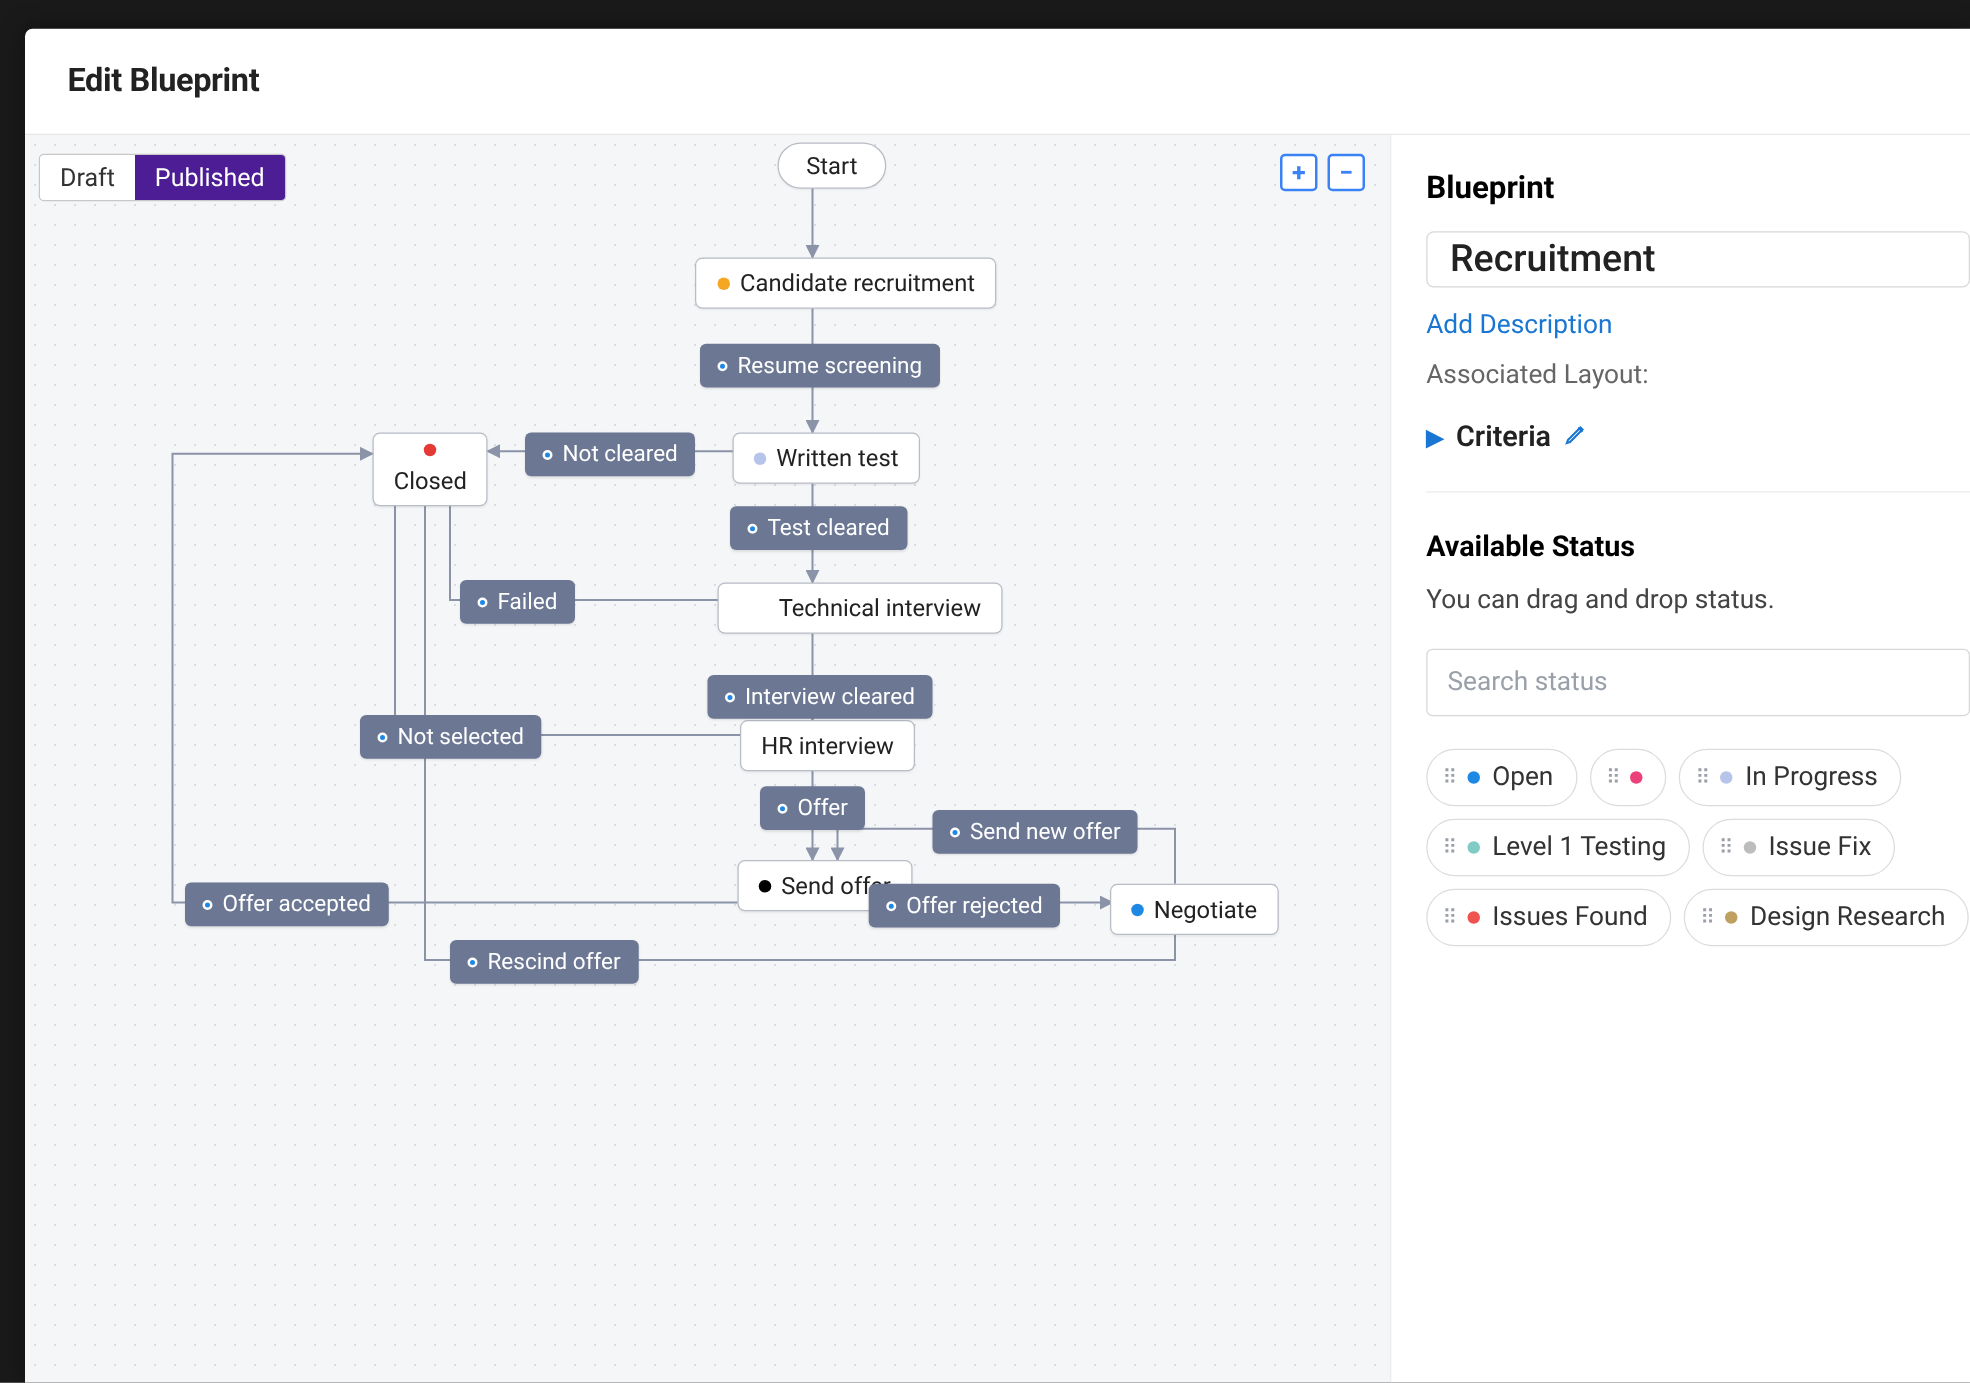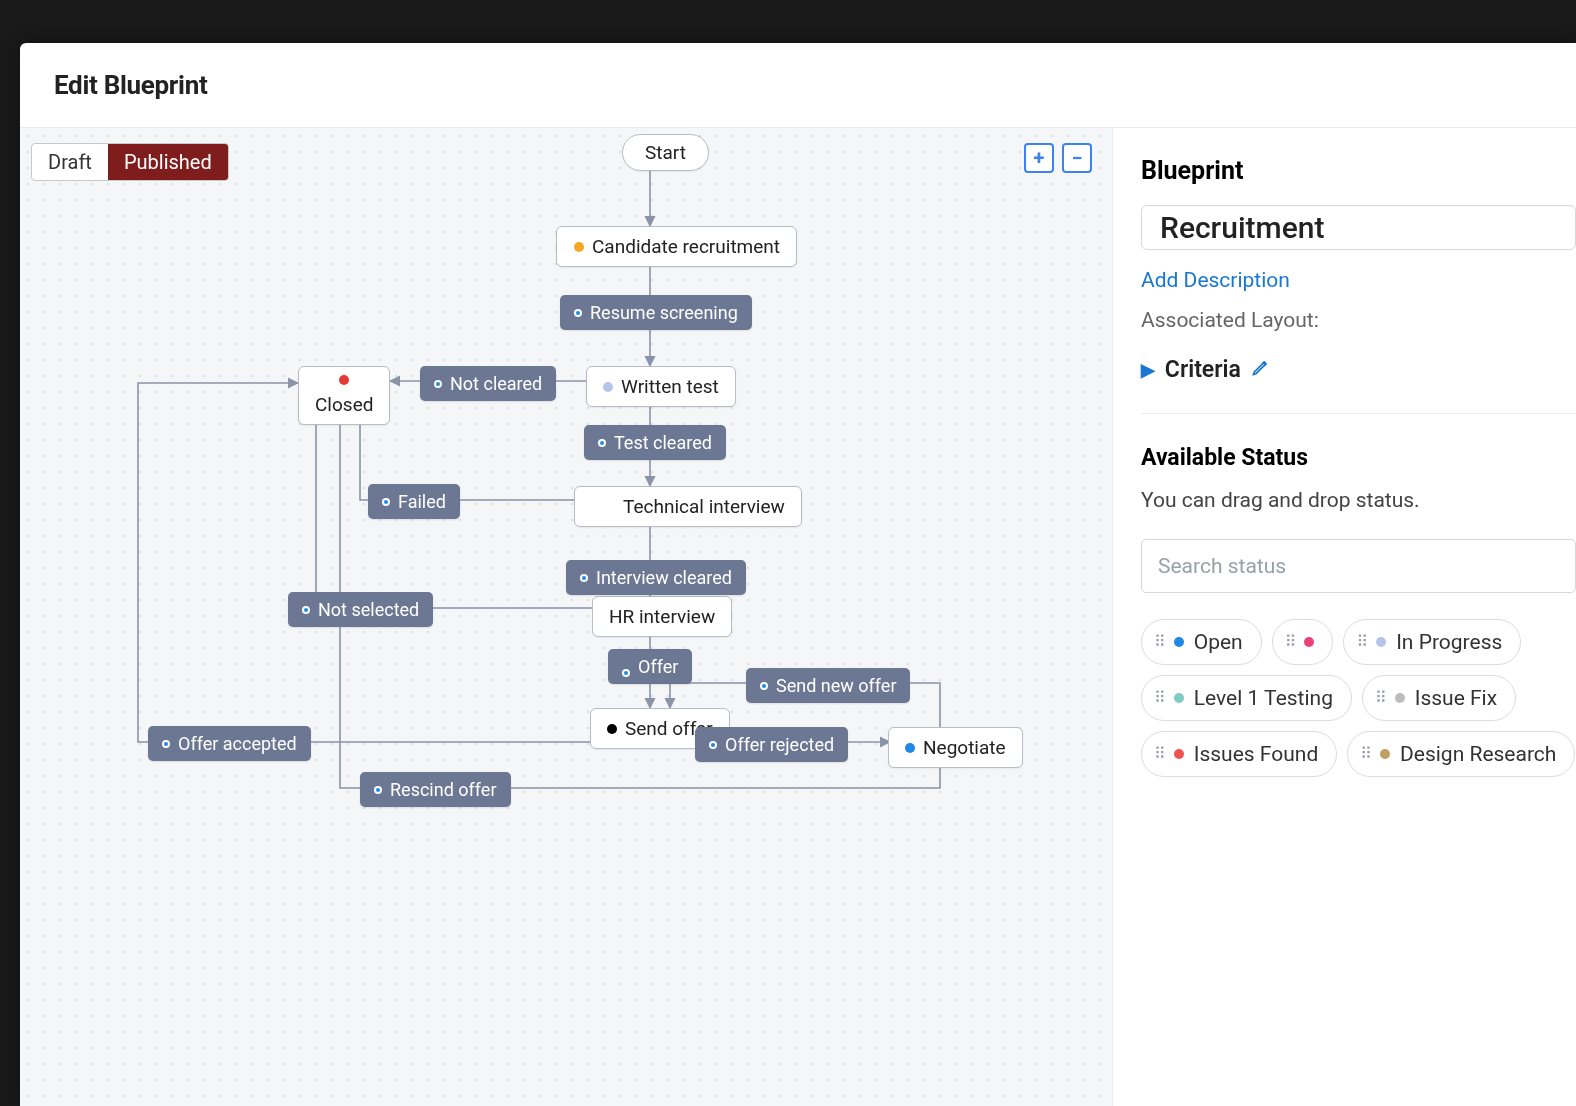--- a/index.html
+++ b/index.html
@@ -1,26 +1,26 @@
 <!DOCTYPE html>
 <html><head>
 <meta charset="utf-8">
 <style>
   * { box-sizing: border-box; margin: 0; padding: 0; font-family: -apple-system, BlinkMacSystemFont, "Segoe UI", Roboto, Helvetica, Arial, sans-serif; }
   html, body { width: 1576px; height: 1106px; background:#1a1a1a; overflow:hidden; }
-  .modal { position:absolute; top:23px; left:20px; right:0; bottom:0; background:#fff; border-top-left-radius:6px; box-shadow:0 0 20px rgba(0,0,0,.4); overflow:hidden;margin-top:20px;}
+  .modal { position:absolute; top:23px; left:20px; right:0; bottom:0; background:#fff; border-top-left-radius:6px; box-shadow:0 0 20px rgba(0,0,0,.4); overflow:hidden;}
   .header { height:85px; border-bottom:1px solid #e8e8e8; display:flex; align-items:center; padding:0 34px;}
   .header h1 { font-size:26px; font-weight:700; color:#222; letter-spacing:-.3px;}
   .body { position:absolute; top:85px; left:0; right:0; bottom:0; display:flex;}
   .canvas-wrap { flex:1; position:relative; background:#f5f6f8; background-image:radial-gradient(#d8dbe0 1px, transparent 1px); background-size:16px 16px; overflow:hidden;}
   .canvas { position:relative; width:100%; height:100%;}
   svg.edges { position:absolute; top:0; left:0; width:100%; height:100%; pointer-events:none;}
   .toggle { position:absolute; top:15px; left:11px; display:flex; border:1px solid #c8c8c8; border-radius:4px; overflow:hidden; background:#fff;}
   .toggle button { border:none; background:transparent; padding:6px 16px; font-size:20px; color:#333; cursor:pointer;}
-  .toggle button.active { background:#7f1d1d; color:#fff;}
+  .toggle button.active { background:#4c1d95; color:#fff;}
   .zoom { position:absolute; top:15px; right:20px; display:flex; gap:8px;}
   .zoom button { width:30px; height:30px; border:2px solid #3b82f6; border-radius:4px; background:#fff; color:#3b82f6; font-size:20px; font-weight:700; line-height:24px; cursor:pointer;}
   .node { position:absolute; background:#fff; border:1px solid #b8bcc5; border-radius:6px; padding:8px 16px; font-size:19px; color:#222; text-align:center; box-shadow:0 1px 2px rgba(0,0,0,.06); display:flex; align-items:center; justify-content:center; gap:8px; white-space:nowrap; cursor:move;}
   .node.start { border-radius:20px; padding:6px 22px;align-items:center;}
   .node .dot, .trans .dot, .status .dot { width:10px; height:10px; border-radius:50%; flex-shrink:0;}
   .trans { position:absolute; background:#6b7793; color:#fff; border-radius:5px; padding:7px 14px; font-size:18px; display:flex; align-items:center; gap:8px; white-space:nowrap; cursor:pointer; box-shadow:0 1px 2px rgba(0,0,0,.1);}
   .trans .dot { border:2px solid #fff; width:8px; height:8px; background:#1e88e5;}
   .side { width:464px; background:#fff; border-left:1px solid #ececec; padding:28px 0 0 28px;}
   .side h2 { font-size:25px; font-weight:700; margin-bottom:20px;}
   .name-input { width:100%; font-size:30px; font-weight:500; padding:4px 18px; border:1px solid #d8d8d8; border-radius:6px; margin-bottom:18px; color:#222;}
@@ -140,21 +140,21 @@
             <span>Failed</span>
           </div>
         <div class="trans" style="left:546px; top:432px;">
             <span class="dot"></span>
             <span>Interview cleared</span>
           </div>
         <div class="trans" style="left:268px; top:464px;">
             <span class="dot"></span>
             <span>Not selected</span>
           </div>
-        <div class="trans" style="left:588px; top:521px;align-items:flex-end;">
+        <div class="trans" style="left:588px; top:521px;">
             <span class="dot"></span>
             <span>Offer</span>
           </div>
         <div class="trans" style="left:726px; top:540px;">
             <span class="dot"></span>
             <span>Send new offer</span>
           </div>
         <div class="trans" style="left:675px; top:599px;">
             <span class="dot"></span>
             <span>Offer rejected</span>

